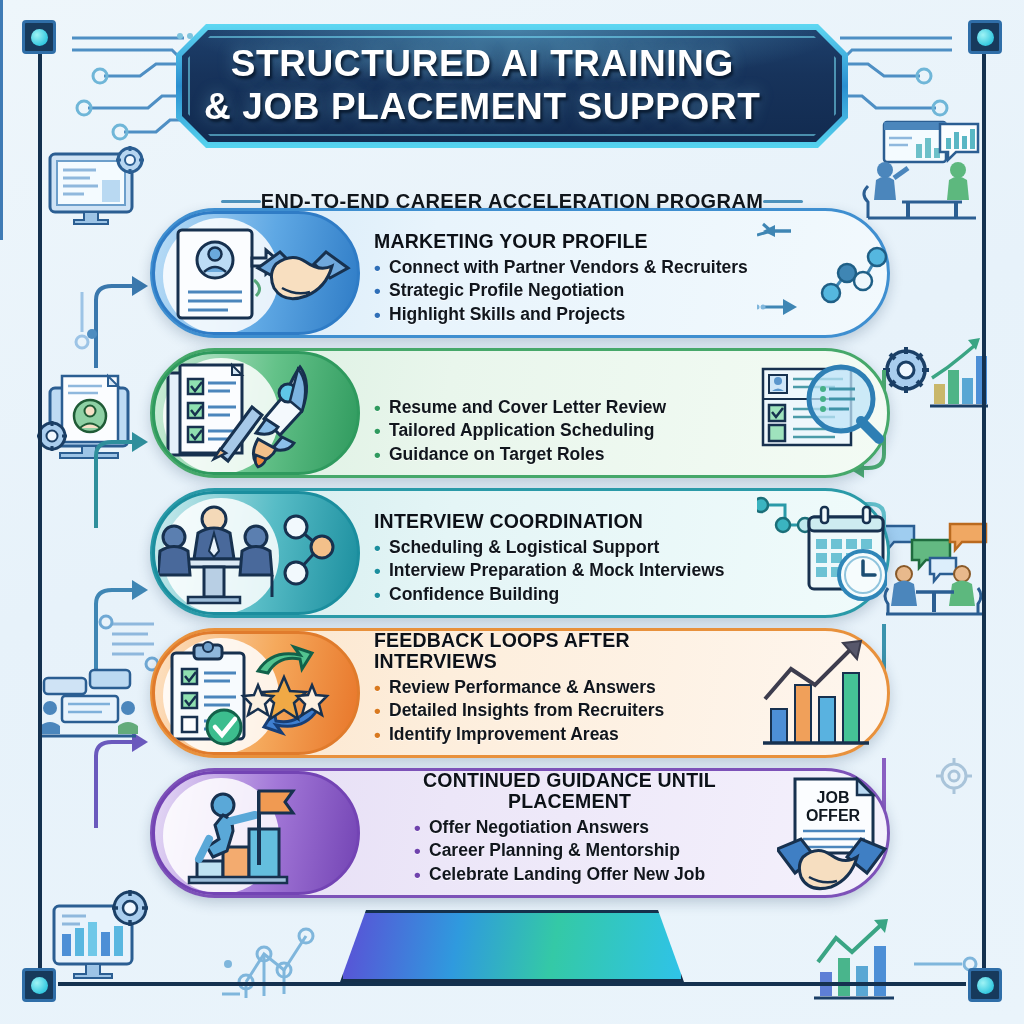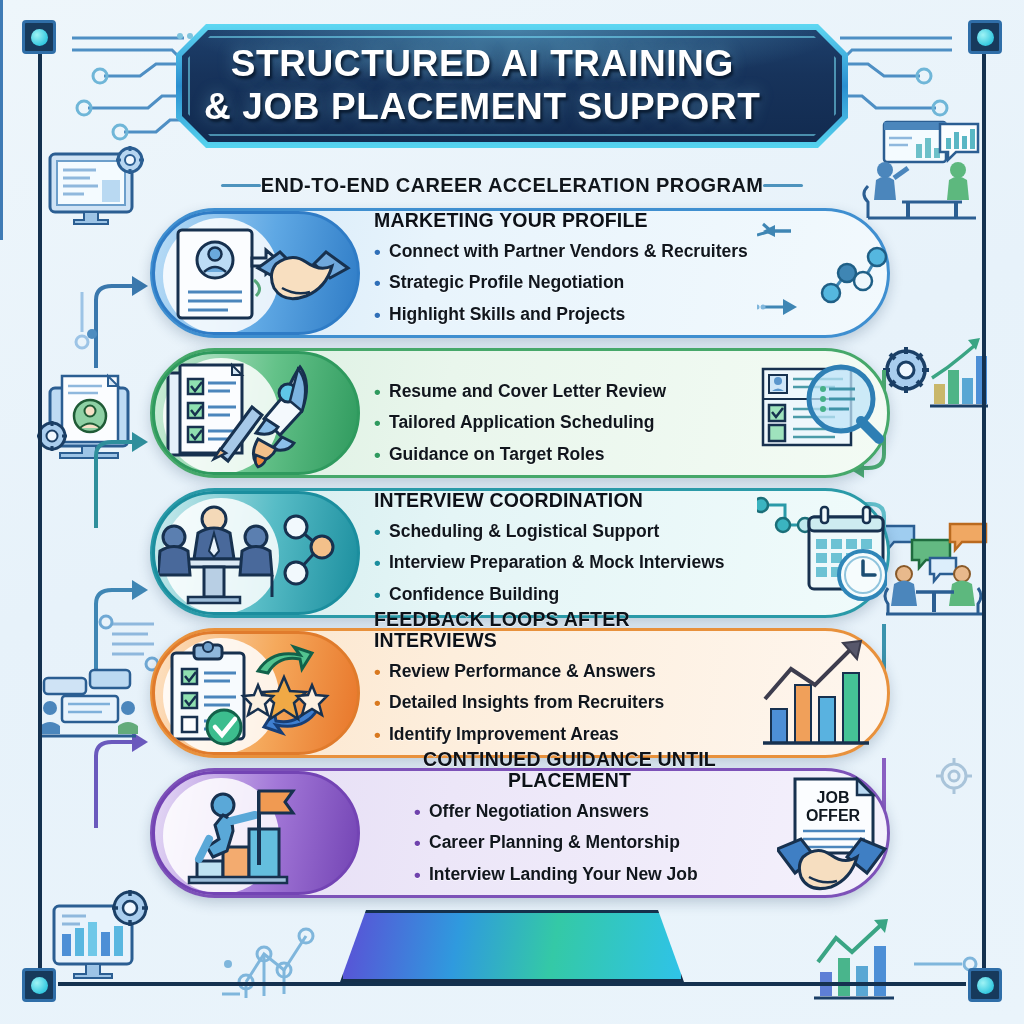--- a/index.html
+++ b/index.html
@@ -61,21 +61,21 @@
     text-shadow:2px 3px 3px rgba(4,18,36,.85), 0 0 16px rgba(150,230,255,.35);
     padding:0 22px;
   }
   .banner-sheen {
     position:absolute; left:0; right:0; top:0; height:56px; z-index:2;
     background:radial-gradient(ellipse at 50% 0%,rgba(130,225,255,.40),transparent 70%);
   }
 
   
   .subtitle-row {
-    position:absolute; left:0; right:0; top:170px; height:30px;
+    position:absolute; left:0; right:0; top:186px; height:30px;
     display:flex; align-items:center; justify-content:center; 
   }
   .sub-dash { width:40px; height:3px; background:#4d93bd; border-radius:2px; }
   .subtitle {
     font-size:20px; font-weight:bold; color:#10161c; letter-spacing:.4px;
     text-transform:uppercase;
     text-shadow:0 1px 0 rgba(255,255,255,.8);
   }
 
   
@@ -114,21 +114,20 @@
     text-transform:uppercase; line-height:1.1; margin-bottom:3px;
     text-shadow:0 1px 0 rgba(255,255,255,.65);
   }
   .card-5 .card-title, .card-5 .bullets { text-align:center; }
   .card-5 .bullets { padding-left:40px; text-align:left; }
   .bullets { list-style:none; }
   .bullets li {
     font-size:17.5px; color:#11161d; line-height:1.36; font-weight:bold;
     position:relative; padding-left:15px; white-space:nowrap;
     text-shadow:0 1px 0 rgba(255,255,255,.55);
-    margin-top:8px;
   }
   .bullets li::before {
     content:"•"; position:absolute; left:0; top:-1px; font-size:19px;
   }
   .card-1 .bullets li::before { color:#2f6fb8; }
   .card-2 .bullets li::before { color:#2f9a5e; }
   .card-3 .bullets li::before { color:#1b8e9e; }
   .card-4 .bullets li::before { color:#d9791f; }
   .card-5 .bullets li::before { color:#6f42ad; }
 
@@ -733,21 +732,21 @@
         <path d="M28 62 l-10 20" stroke="#5aa8d8" stroke-width="8" stroke-linecap="round"></path>
         <path d="M78 14 v74" stroke="#17314f" stroke-width="4"></path>
         <path d="M78 14 h34 l-8 11 8 11 h-34 z" fill="#f09a52" stroke="#17314f" stroke-width="3"></path>
       </svg>
     </div>
     <div class="card-body">
       <div class="card-title">CONTINUED GUIDANCE UNTIL PLACEMENT</div>
       <ul class="bullets">
         <li>Offer Negotiation Answers</li>
         <li>Career Planning &amp; Mentorship</li>
-        <li>Interview Landing Your New Job</li>
+        <li>Celebrate Landing Offer New Job</li>
       </ul>
     </div>
     <div class="card-extra">
       <svg width="112" height="118">
         <path d="M18 4 h62 l16 16 v58 h-78 z" fill="#fbfdff" stroke="#17314f" stroke-width="3"></path>
         <path d="M80 4 l16 16 h-16 z" fill="#b9d9f2" stroke="#17314f" stroke-width="2.5"></path>
         <text x="56" y="28" text-anchor="middle" font-family="Liberation Sans, sans-serif" font-size="16" font-weight="bold" fill="#101820">JOB</text>
         <text x="56" y="46" text-anchor="middle" font-family="Liberation Sans, sans-serif" font-size="16" font-weight="bold" fill="#101820">OFFER</text>
         <g stroke="#4b86bc" stroke-width="2.5">
             <path d="M26 56 H88"></path>

